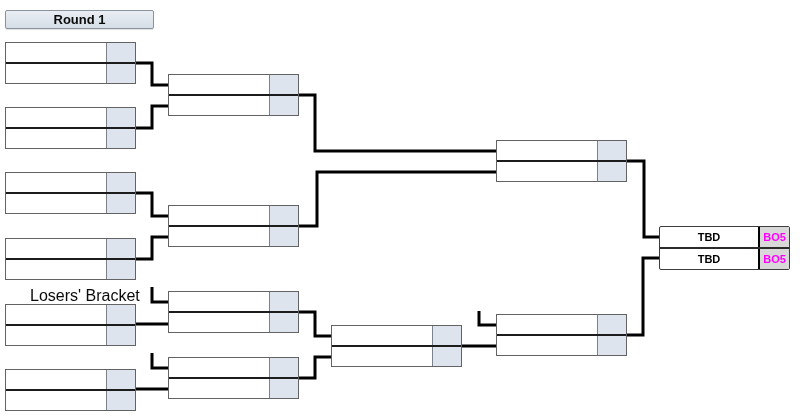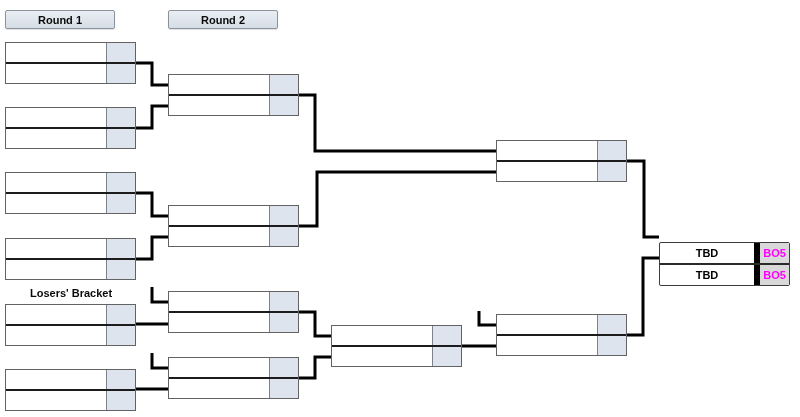--- a/index.html
+++ b/index.html
@@ -20,31 +20,31 @@
   #wires polyline {
     fill: none;
     stroke: var(--connector, #000);
     stroke-width: 3;
     stroke-linejoin: miter;
     stroke-linecap: butt;
   }
   .round-header {
     position: absolute;
     top: 10px;
-    width: 110px;
+    width: 149px;
     height: 19px;
     box-sizing: border-box;
     border: 1px solid #8a929c;
     border-radius: 2px;
     background: linear-gradient(var(--header-fill-top, #eaeef4), var(--header-fill-bottom, #d5dde6));
     box-shadow: 0 1px 1px rgba(0,0,0,0.12);
     display: flex;
     align-items: center;
     justify-content: center;
-    font-size: 11px;
+    font-size: 13px;
     font-weight: bold;
     color: #0a0a0a;
   }
   .match {
     position: absolute;
     width: 131px;
     height: 42px;
     box-sizing: border-box;
     border: 1px solid #636363;
     background: #ffffff;
@@ -56,54 +56,53 @@
   .ncell { flex: 1; background: #ffffff; }
   .scell {
     width: 28px;
     background: var(--score-fill, #dde4ee);
     border-left: 1px solid #7d828a;
   }
   .lb-label {
     position: absolute;
     left: 30px;
     top: 287px;
-    font-size: 11px;
-    font-weight: bold;
+    font-size: 16px;
+    font-weight: normal;
     color: #0a0a0a;
     white-space: nowrap;
   }
   .finals {
     position: absolute;
     left: 659px;
     top: 226px;
     width: 131px;
     height: 44px;
     box-sizing: border-box;
     border: 1px solid #3d3d3d;
     border-radius: 2px;
     background: #ffffff;
     display: flex;
     flex-direction: column;
-    margin-top: 16px;
   }
   .frow { flex: 1; display: flex; min-height: 0; }
   .frow + .frow { border-top: 2px solid #2a2a2a; }
   .fname {
     flex: 1;
     display: flex;
     align-items: center;
     justify-content: center;
     font-size: 11px;
     font-weight: bold;
     color: #000000;
   }
   .fbadge {
     width: 29px;
     background: var(--badge-fill, #d8d8d8);
-    border-left: 6px solid #000000;
+    border-left: 2px solid #000000;
     display: flex;
     align-items: center;
     justify-content: center;
     font-size: 11px;
     font-weight: bold;
     color: var(--badge-text, #ff00ff);
   }
 </style>
 </head>
 <body>
@@ -123,21 +122,20 @@
       <polyline points="152,353 152,368 168,368"></polyline>
       <polyline points="136,389 168,389"></polyline>
       <polyline points="299,312 315,312 315,336 331,336"></polyline>
       <polyline points="299,378 315,378 315,357 331,357"></polyline>
       <polyline points="479,311 479,325 496,325"></polyline>
       <polyline points="462,346 496,346"></polyline>
       <polyline points="627,335 643,335 643,258 659,258"></polyline>
     </svg>
 
   <div class="round-header" style="left:5px">Round 1</div>
-  <div class="round-header" style="left:168px">Round 2</div>
 
   <div class="lb-label">Losers' Bracket</div>
 
   <div class="match" style="left:5px;top:42px">
     <div class="mrow">
       <div class="ncell"></div>
       <div class="scell"></div>
     </div>
     <div class="mrow">
       <div class="ncell"></div>

